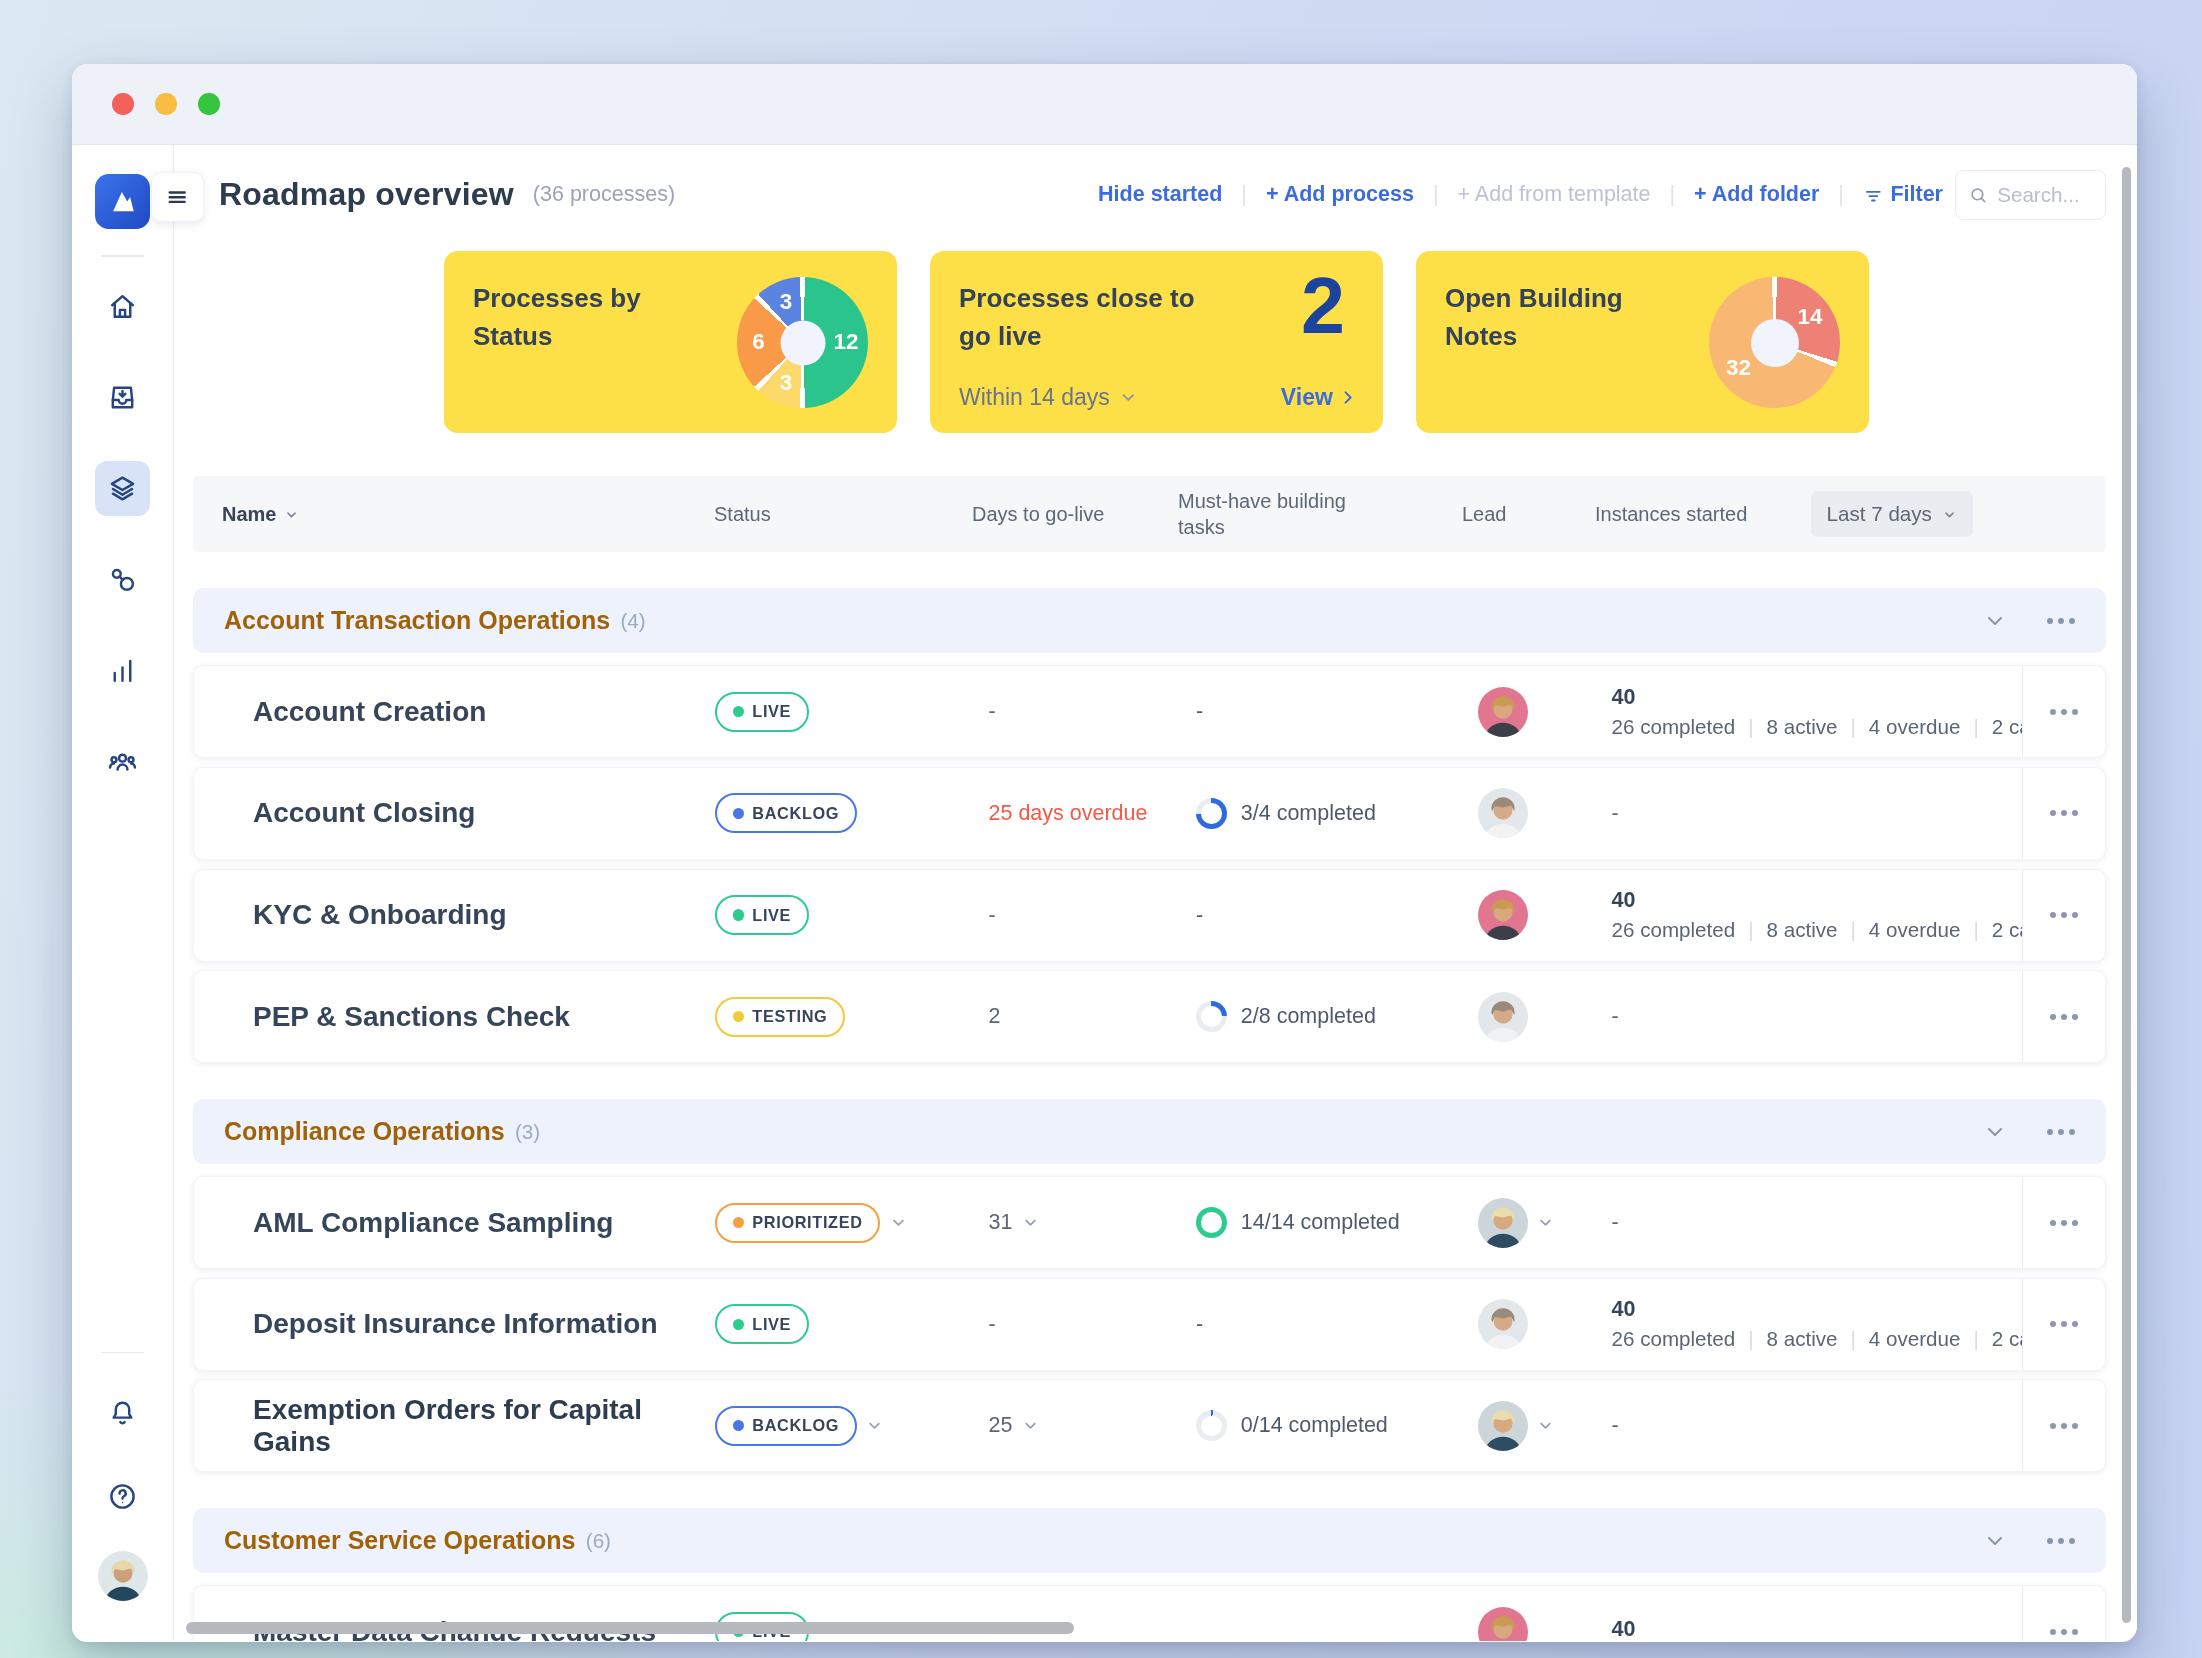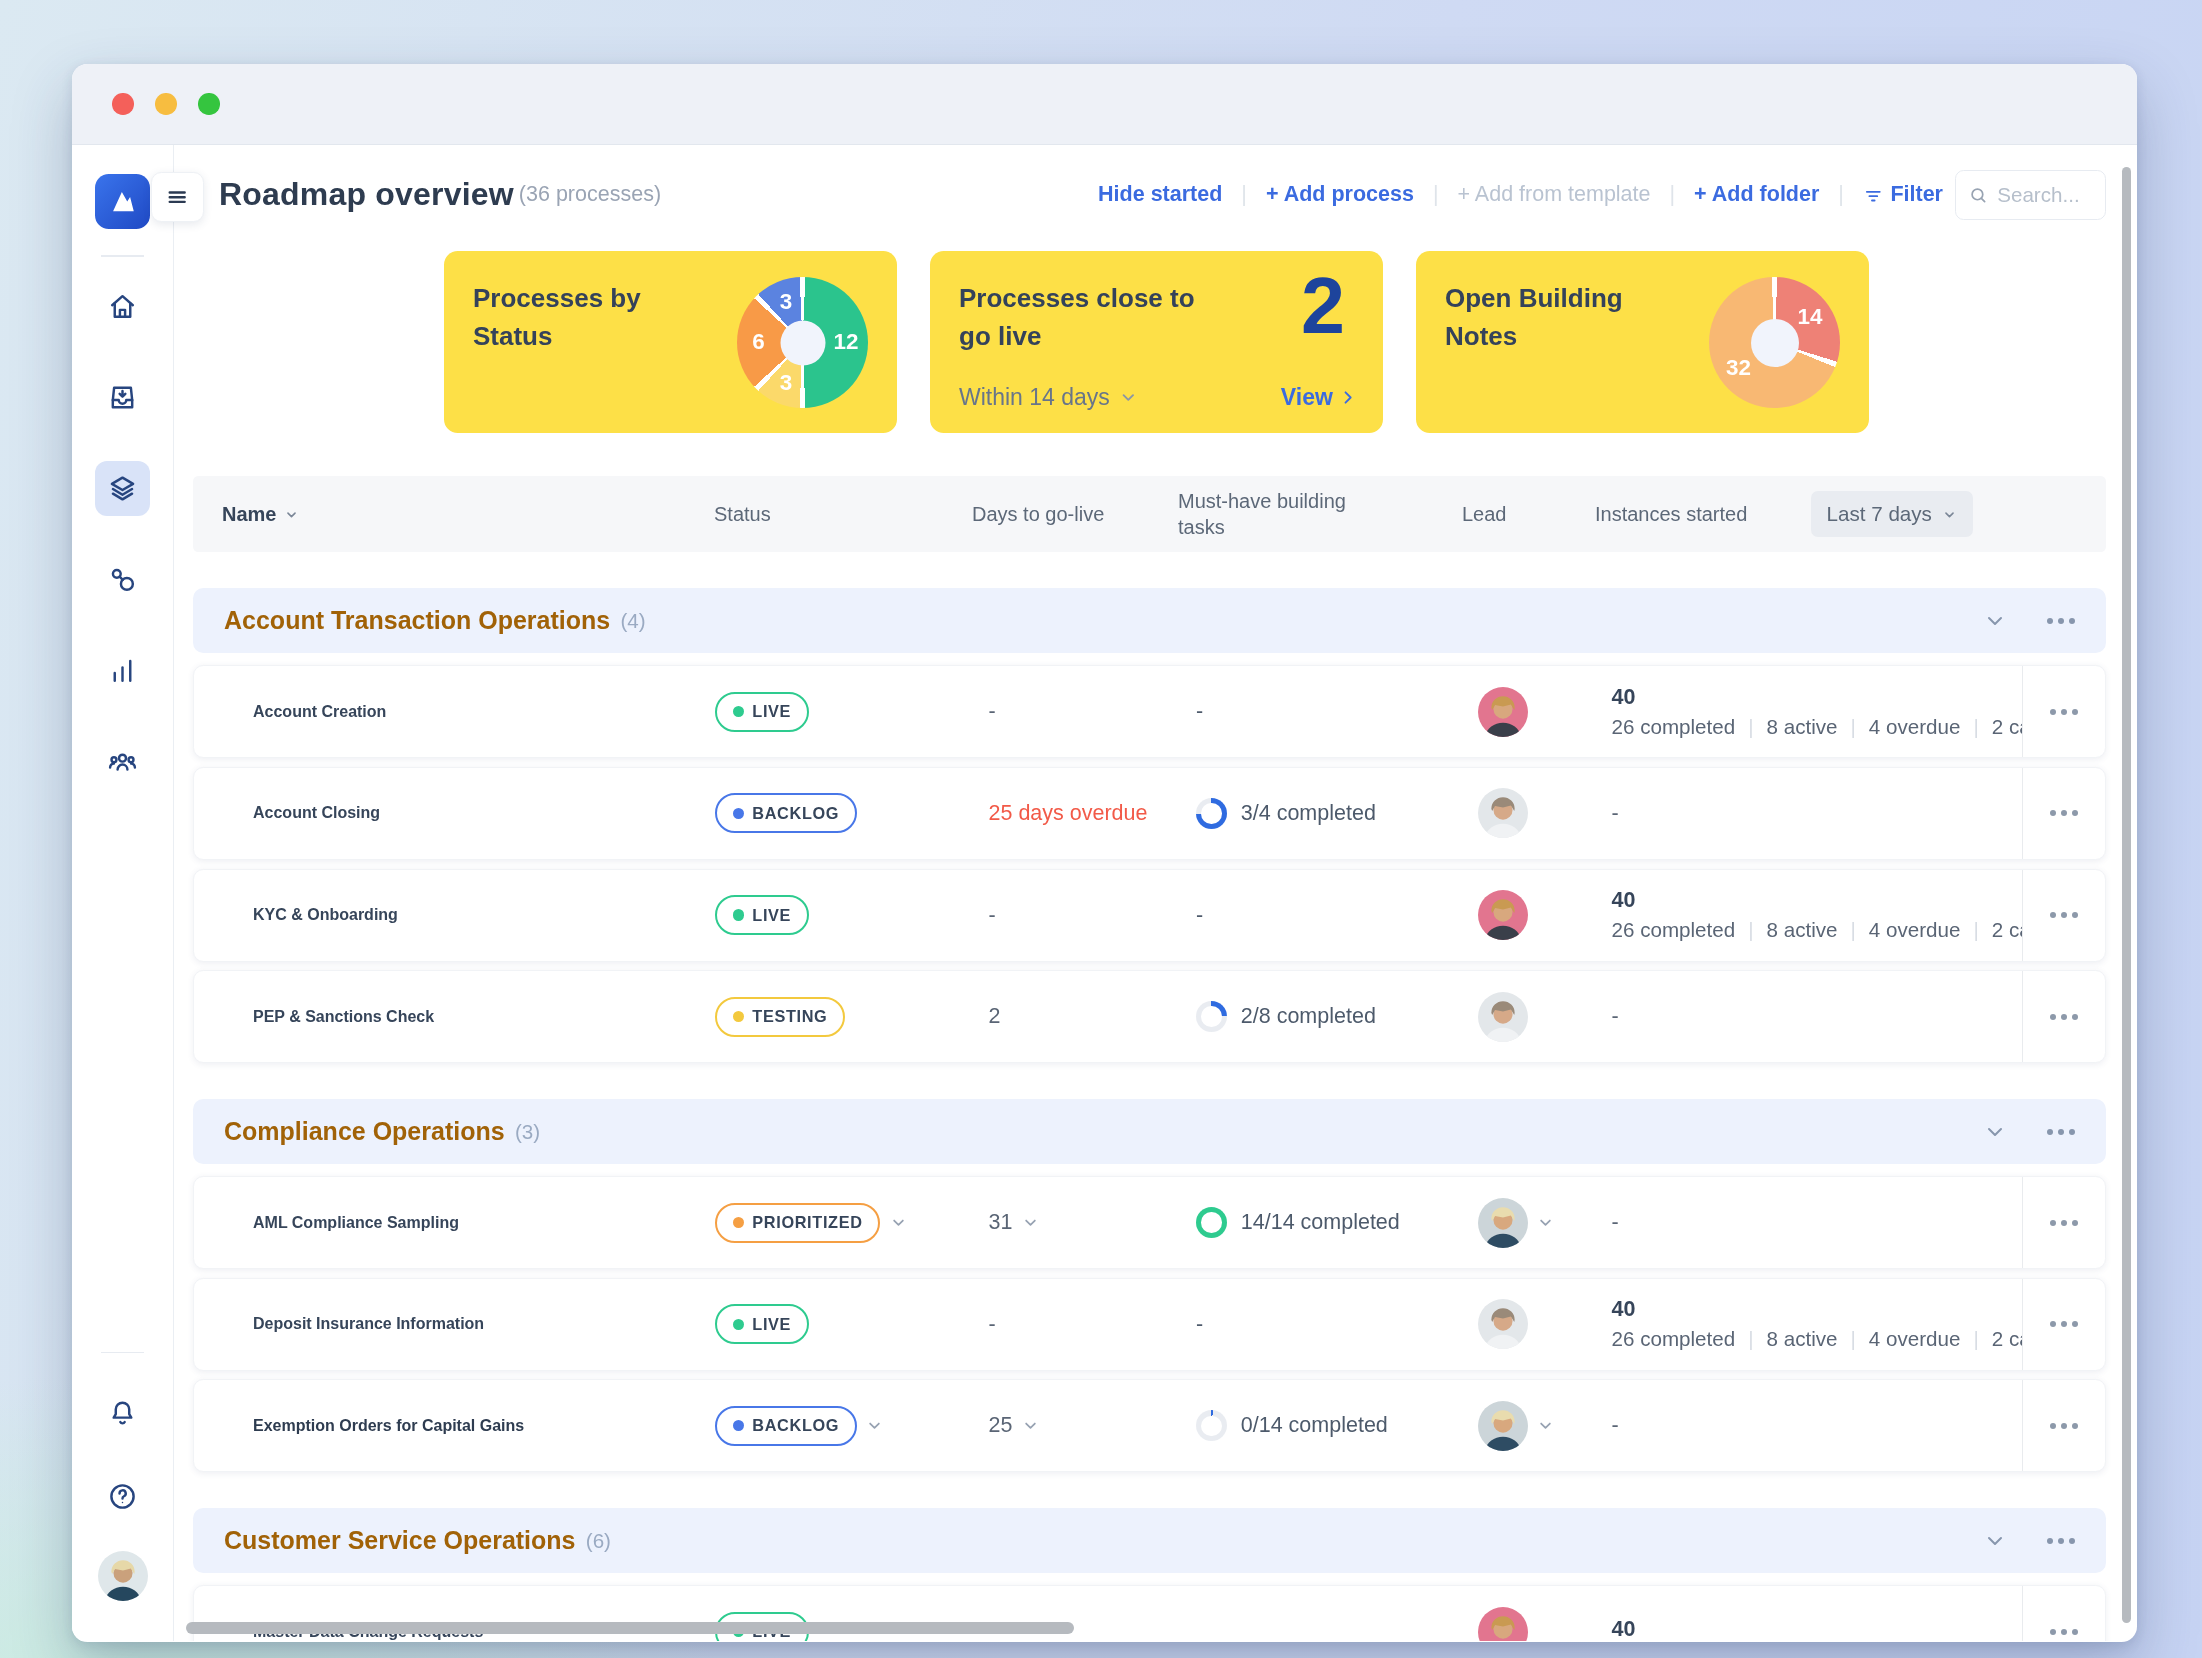--- a/index.html
+++ b/index.html
@@ -37,21 +37,21 @@
   .avatar svg{ display:block; width:100%; height:100%; }
   .user-avatar{ width:50px; height:50px; }
   .hamburger{ position:absolute; left:79px; top:108px; width:53px; height:50px; background:#fff;
     border:0.9px solid #eef1f5; border-radius:10.3px; box-shadow:0 2.6px 8.6px rgba(40,60,100,.10);
     display:flex; align-items:center; justify-content:center; color:#2b3a52; z-index:5; }
   .hamburger svg{ width:22.4px; height:22.4px; }
   
   .main{ flex:1; padding:22.4px 31px 0 19px; position:relative; overflow:hidden; }
   .page-head{ display:flex; align-items:center; padding-left:26px; height:55px; }
   .page-title{ font-size:32px; font-weight:700; color:#2e3c50; letter-spacing:0.2px;text-align:center; }
-  .page-sub{ font-size:21.5px; color:#9aa4b4; margin-left:5px; }
+  .page-sub{ font-size:21.5px; color:#9aa4b4; margin-left:19px; }
   .actions{ margin-left:auto; display:flex; align-items:center; gap:19px; font-size:21.5px; }
   .act{ color:#3b6be0; font-weight:600; display:flex; align-items:center; gap:6.9px; cursor:pointer; white-space:nowrap; }
   .act.disabled{ color:#b9c3d1; font-weight:400; }
   .act svg{ width:20.6px; height:20.6px; }
   .sep{ color:#dfe4ea; font-weight:400; }
   .search{ margin-left:12px; width:151px; height:50px; border:1.7px solid #e7ebf1; border-radius:8.6px;
     display:flex; align-items:center; gap:8.6px; padding:0 12px; color:#98a3b2; background:#fff; }
   .search svg{ width:20.6px; height:20.6px; flex:none; }
   .search input{ border:none; outline:none; width:100%; font-size:20.6px; color:#5a6575; font-family:inherit; background:transparent; }
   .search input::placeholder{ color:#b6bfcb; }
@@ -83,21 +83,21 @@
   .group-hd{ margin:36px 0 12px; height:65px; background:#edf2fd; border-radius:10.3px;
     display:flex; align-items:center; padding:0 31px; }
   .group-name{ font-size:25px; font-weight:700; color:#a16207; }
   .group-count{ font-size:20.6px; color:#9aaac2; margin-left:10.3px; }
   .group-icons{ margin-left:auto; display:flex; align-items:center; gap:40px; color:#8796ad; }
   .group-icons svg{ width:24px; height:24px; }
   .row{ display:grid; grid-template-columns:521px 258px 206px 284px 133px 1fr 83px;
     height:93px; background:#fff; border:0.9px solid #f1f3f6; border-radius:10.3px;
     box-shadow:0 1.7px 6.9px rgba(50,70,110,.08); margin-bottom:8.6px; align-items:center; }
   .cell{ display:flex; align-items:center; min-width:0; }
-  .c-name{ padding-left:59px; font-size:16px; font-weight:600; color:#36455a; }
+  .c-name{ padding-left:59px; font-size:28px; font-weight:600; color:#36455a; }
   .c-name.emph{ font-weight:700; color:#2e3c50; }
   .badge{ display:inline-flex; align-items:center; gap:8.6px; height:40px; padding:0 15.5px;
     border:2.2px solid; border-radius:860px; background:#fff; }
   .badge .dot{ width:11.2px; height:11.2px; border-radius:50%; }
   .badge .blabel{ font-size:16.3px; font-weight:700; color:#36455a; letter-spacing:.04em; }
   .chev{ width:19px; height:19px; color:#97a2b2; margin-left:8.6px; flex:none; }
   .c-days{ padding-left:15.5px; font-size:21.5px; color:#5a6575; }
   .c-days.overdue{ color:#f25a48; }
   .c-tasks{ padding-left:17px; gap:13.8px; font-size:21.5px; color:#4d5a6b; }
   .ring{ width:31px; height:31px; border-radius:50%; position:relative; flex:none; }

